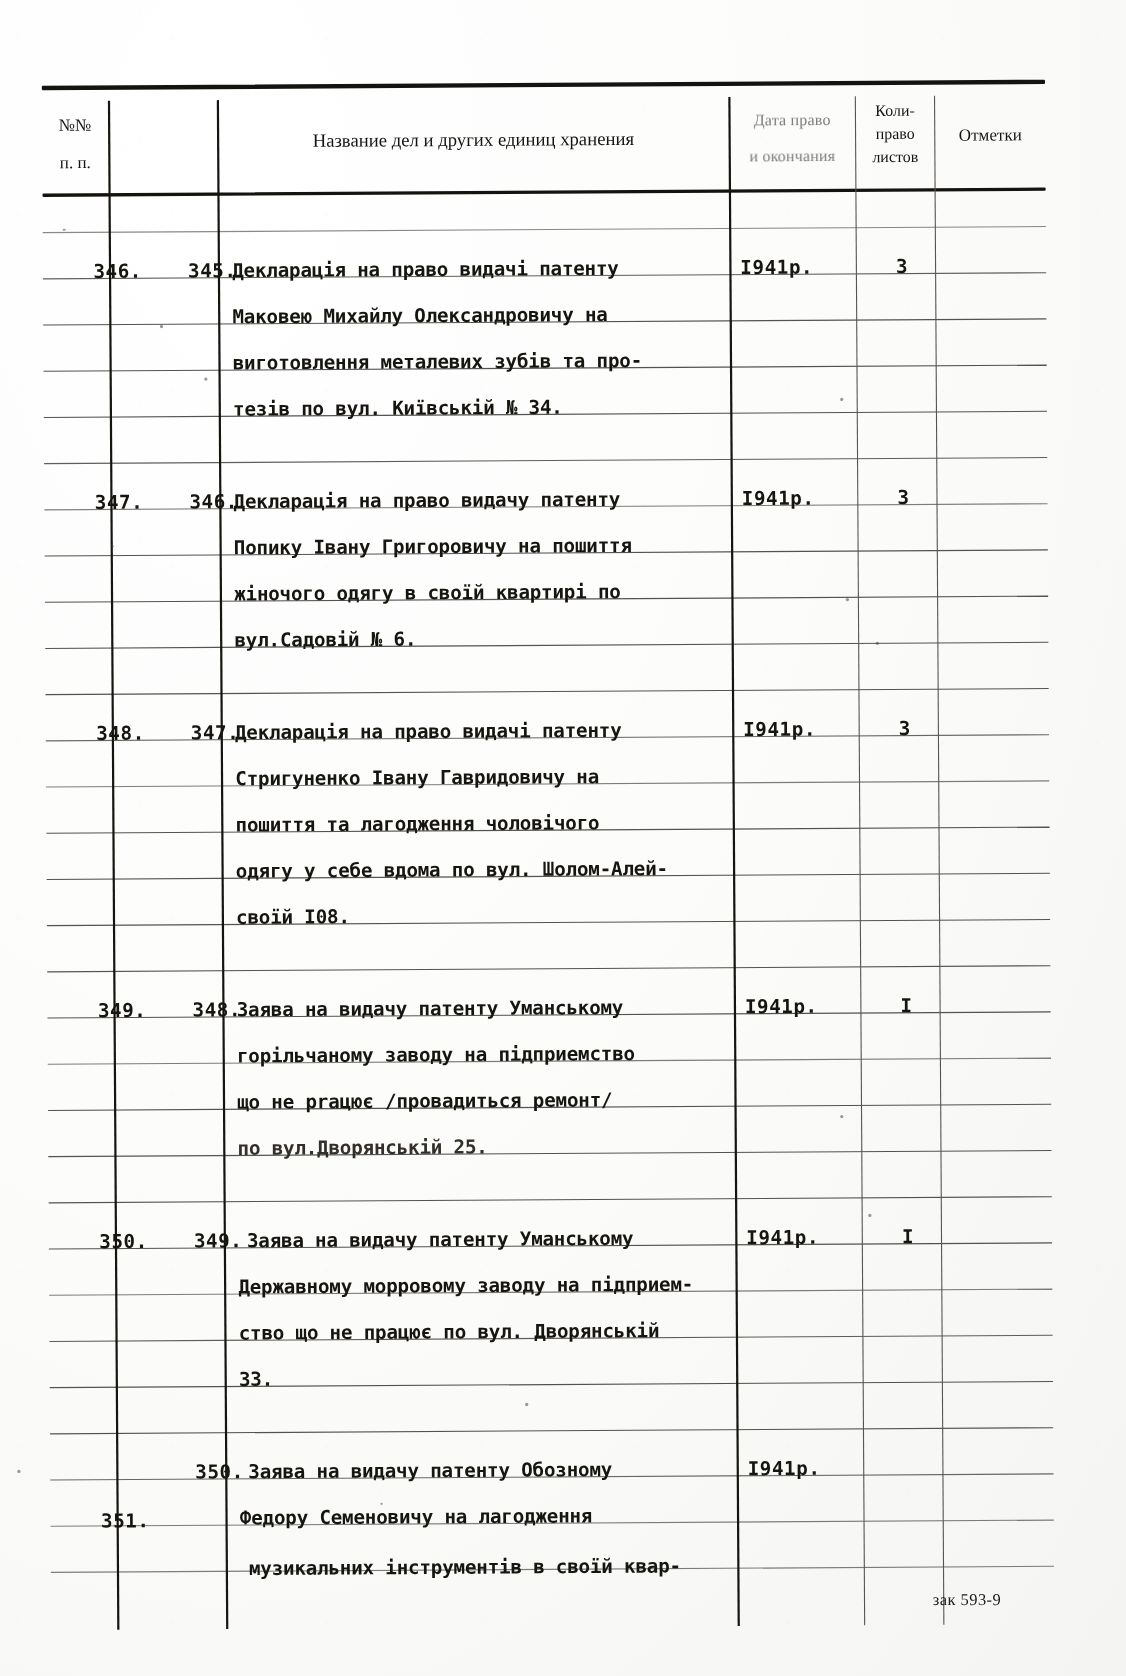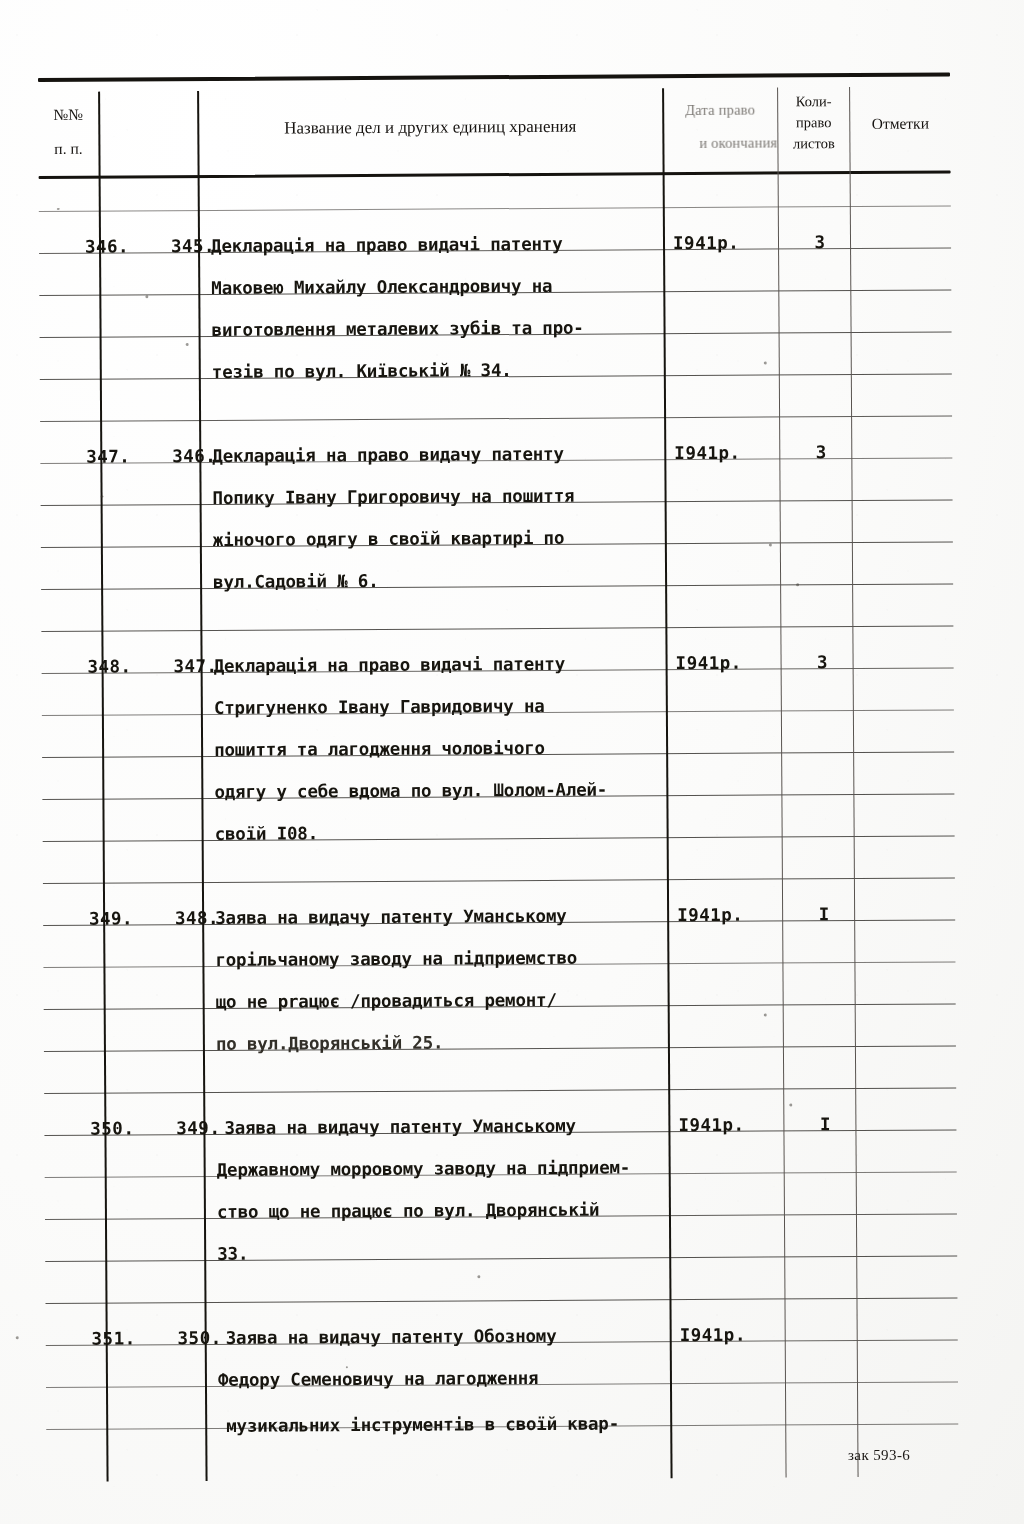--- a/index.html
+++ b/index.html
@@ -186,21 +186,21 @@
       <span class="l" style="margin-top:12px;">п. п.</span>
     </div>
 
 
     <div class="hdr-cell hdr-lg" style="left:160px; top:40px; width:464px;">
       <span class="l">Название дел и других единиц хранения</span>
     </div>
 
     <div class="hdr-cell hdr-sm faded" style="left:625px; top:26px; width:114px;">
       <span class="l">Дата право</span>
-      <span class="l" style="margin-top:12px;text-align:right;">и окончания</span>
+      <span class="l" style="margin-top:12px;">и окончания</span>
     </div>
 
     <div class="hdr-cell hdr-sm" style="left:740px; top:18px; width:71px;">
       <span class="l">Коли-</span>
       <span class="l">право</span>
       <span class="l">листов</span>
     </div>
 
     <div class="hdr-cell hdr-md" style="left:812px; top:40px; width:100px;">
       <span class="l">Отметки</span>
@@ -245,21 +245,21 @@
 
     <div class="tw num numA" style="top:1042px;">350.</div>
     <div class="tw num numB" style="top:1042px;">349.</div>
     <div class="tw col-title" style="top:1042px;left:180px;">Заява на видачу патенту Уманському</div>
     <div class="tw col-title" style="top:1084px;">Державному морровому заводу на підприем-</div>
     <div class="tw col-title" style="top:1126px;">ство що не працює по вул. Дворянській</div>
     <div class="tw col-title" style="top:1168px;">33.</div>
     <div class="tw num dateTxt" style="top:1042px;">I941р.</div>
     <div class="tw num cntTxt" style="top:1042px;">I</div>
 
-    <div class="tw num numA" style="top:1252px;">351.</div>
+    <div class="tw num numA" style="top:1296px;">351.</div>
     <div class="tw num numB" style="top:1252px;">350.</div>
     <div class="tw col-title" style="top:1252px;left:180px;">Заява на видачу патенту Обозному</div>
     <div class="tw col-title" style="top:1294px;">Федору Семеновичу на лагодження</div>
     <div class="tw col-title" style="top:1340px;left:180px;">музикальних інструментів в своїй квар-</div>
     <div class="tw num dateTxt" style="top:1252px;">I941р.</div>
     <div class="tw num cntTxt" style="top:1252px;"></div>
 
     <div class="speck" style="left:18px;  top:130px; width:3px; height:2px;"></div>
     <div class="speck" style="left:106px; top:218px; width:3px; height:3px;"></div>
     <div class="speck" style="left:146px; top:266px; width:3px; height:3px;"></div>
@@ -268,16 +268,16 @@
     <div class="speck" style="left:728px; top:470px; width:3px; height:3px;"></div>
     <div class="speck" style="left:755px; top:510px; width:3px; height:3px;"></div>
     <div class="speck" style="left:720px; top:940px; width:3px; height:3px;"></div>
     <div class="speck" style="left:745px; top:1030px; width:3px; height:3px;"></div>
     <div class="speck" style="left:432px; top:1200px; width:3px; height:3px;"></div>
     <div class="speck" style="left:300px; top:1290px; width:2px; height:2px;"></div>
     <div class="speck" style="left:-30px; top:1258px; width:3px; height:3px;"></div>
 
   </div>
 
-  <div id="footer-mark">зак 593-6</div>
+  <div id="footer-mark">зак 593-9</div>
 
   <div id="grain"></div>
 </div>
 
 </body></html>

